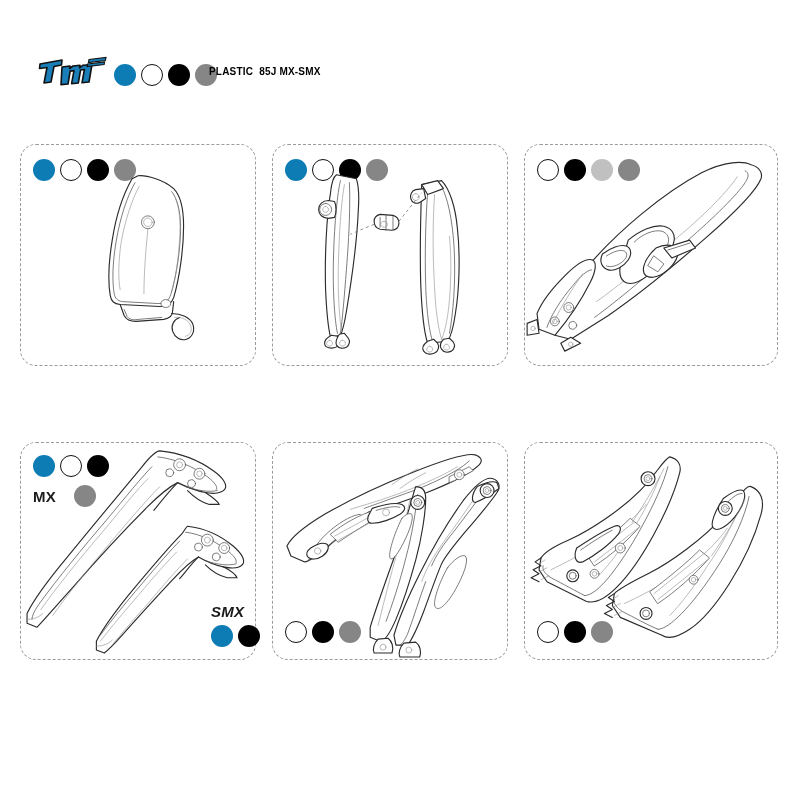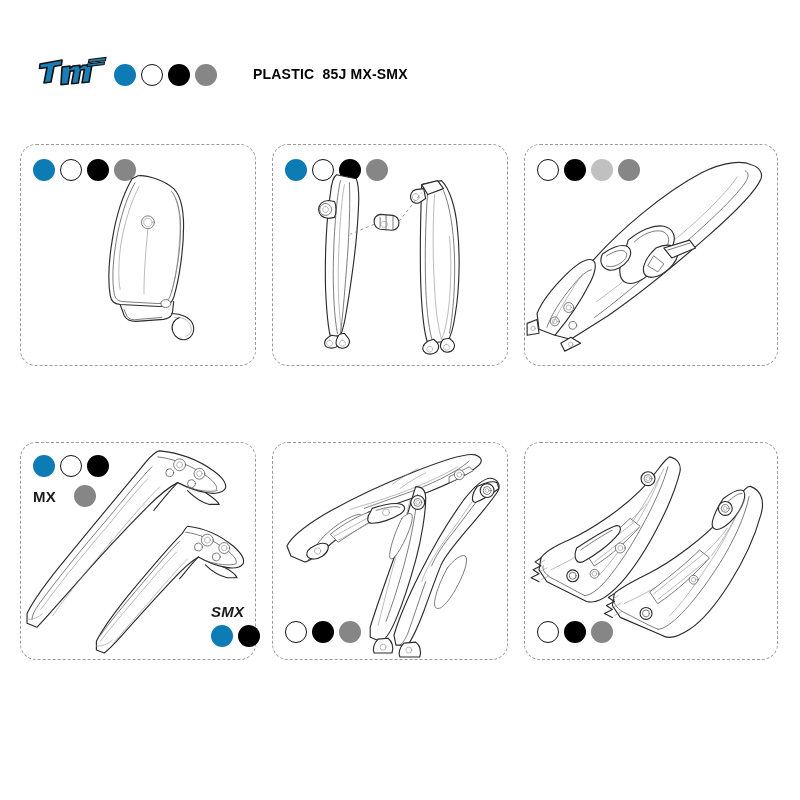--- a/index.html
+++ b/index.html
@@ -29,26 +29,25 @@
   #header-swatches {
     position: absolute;
     left: 114px; top: 64px;
     display: flex;
     gap: 5px;
     align-items: center;
   }
   #header-title {
     position: absolute;
     left: 209px; top: 66px;
-    font-size: 14px;
+    font-size: 10px;
     font-weight: bold;
     letter-spacing: 0.2px;
     color: #000;
     white-space: pre;
-    margin-left: 44px;
   }
 
   
   .swatch {
     width: 22px; height: 22px;
     border-radius: 50%;
     box-sizing: border-box;
     flex: 0 0 auto;
   }
   .swatch.blue  { background: #0d7cb5; }

